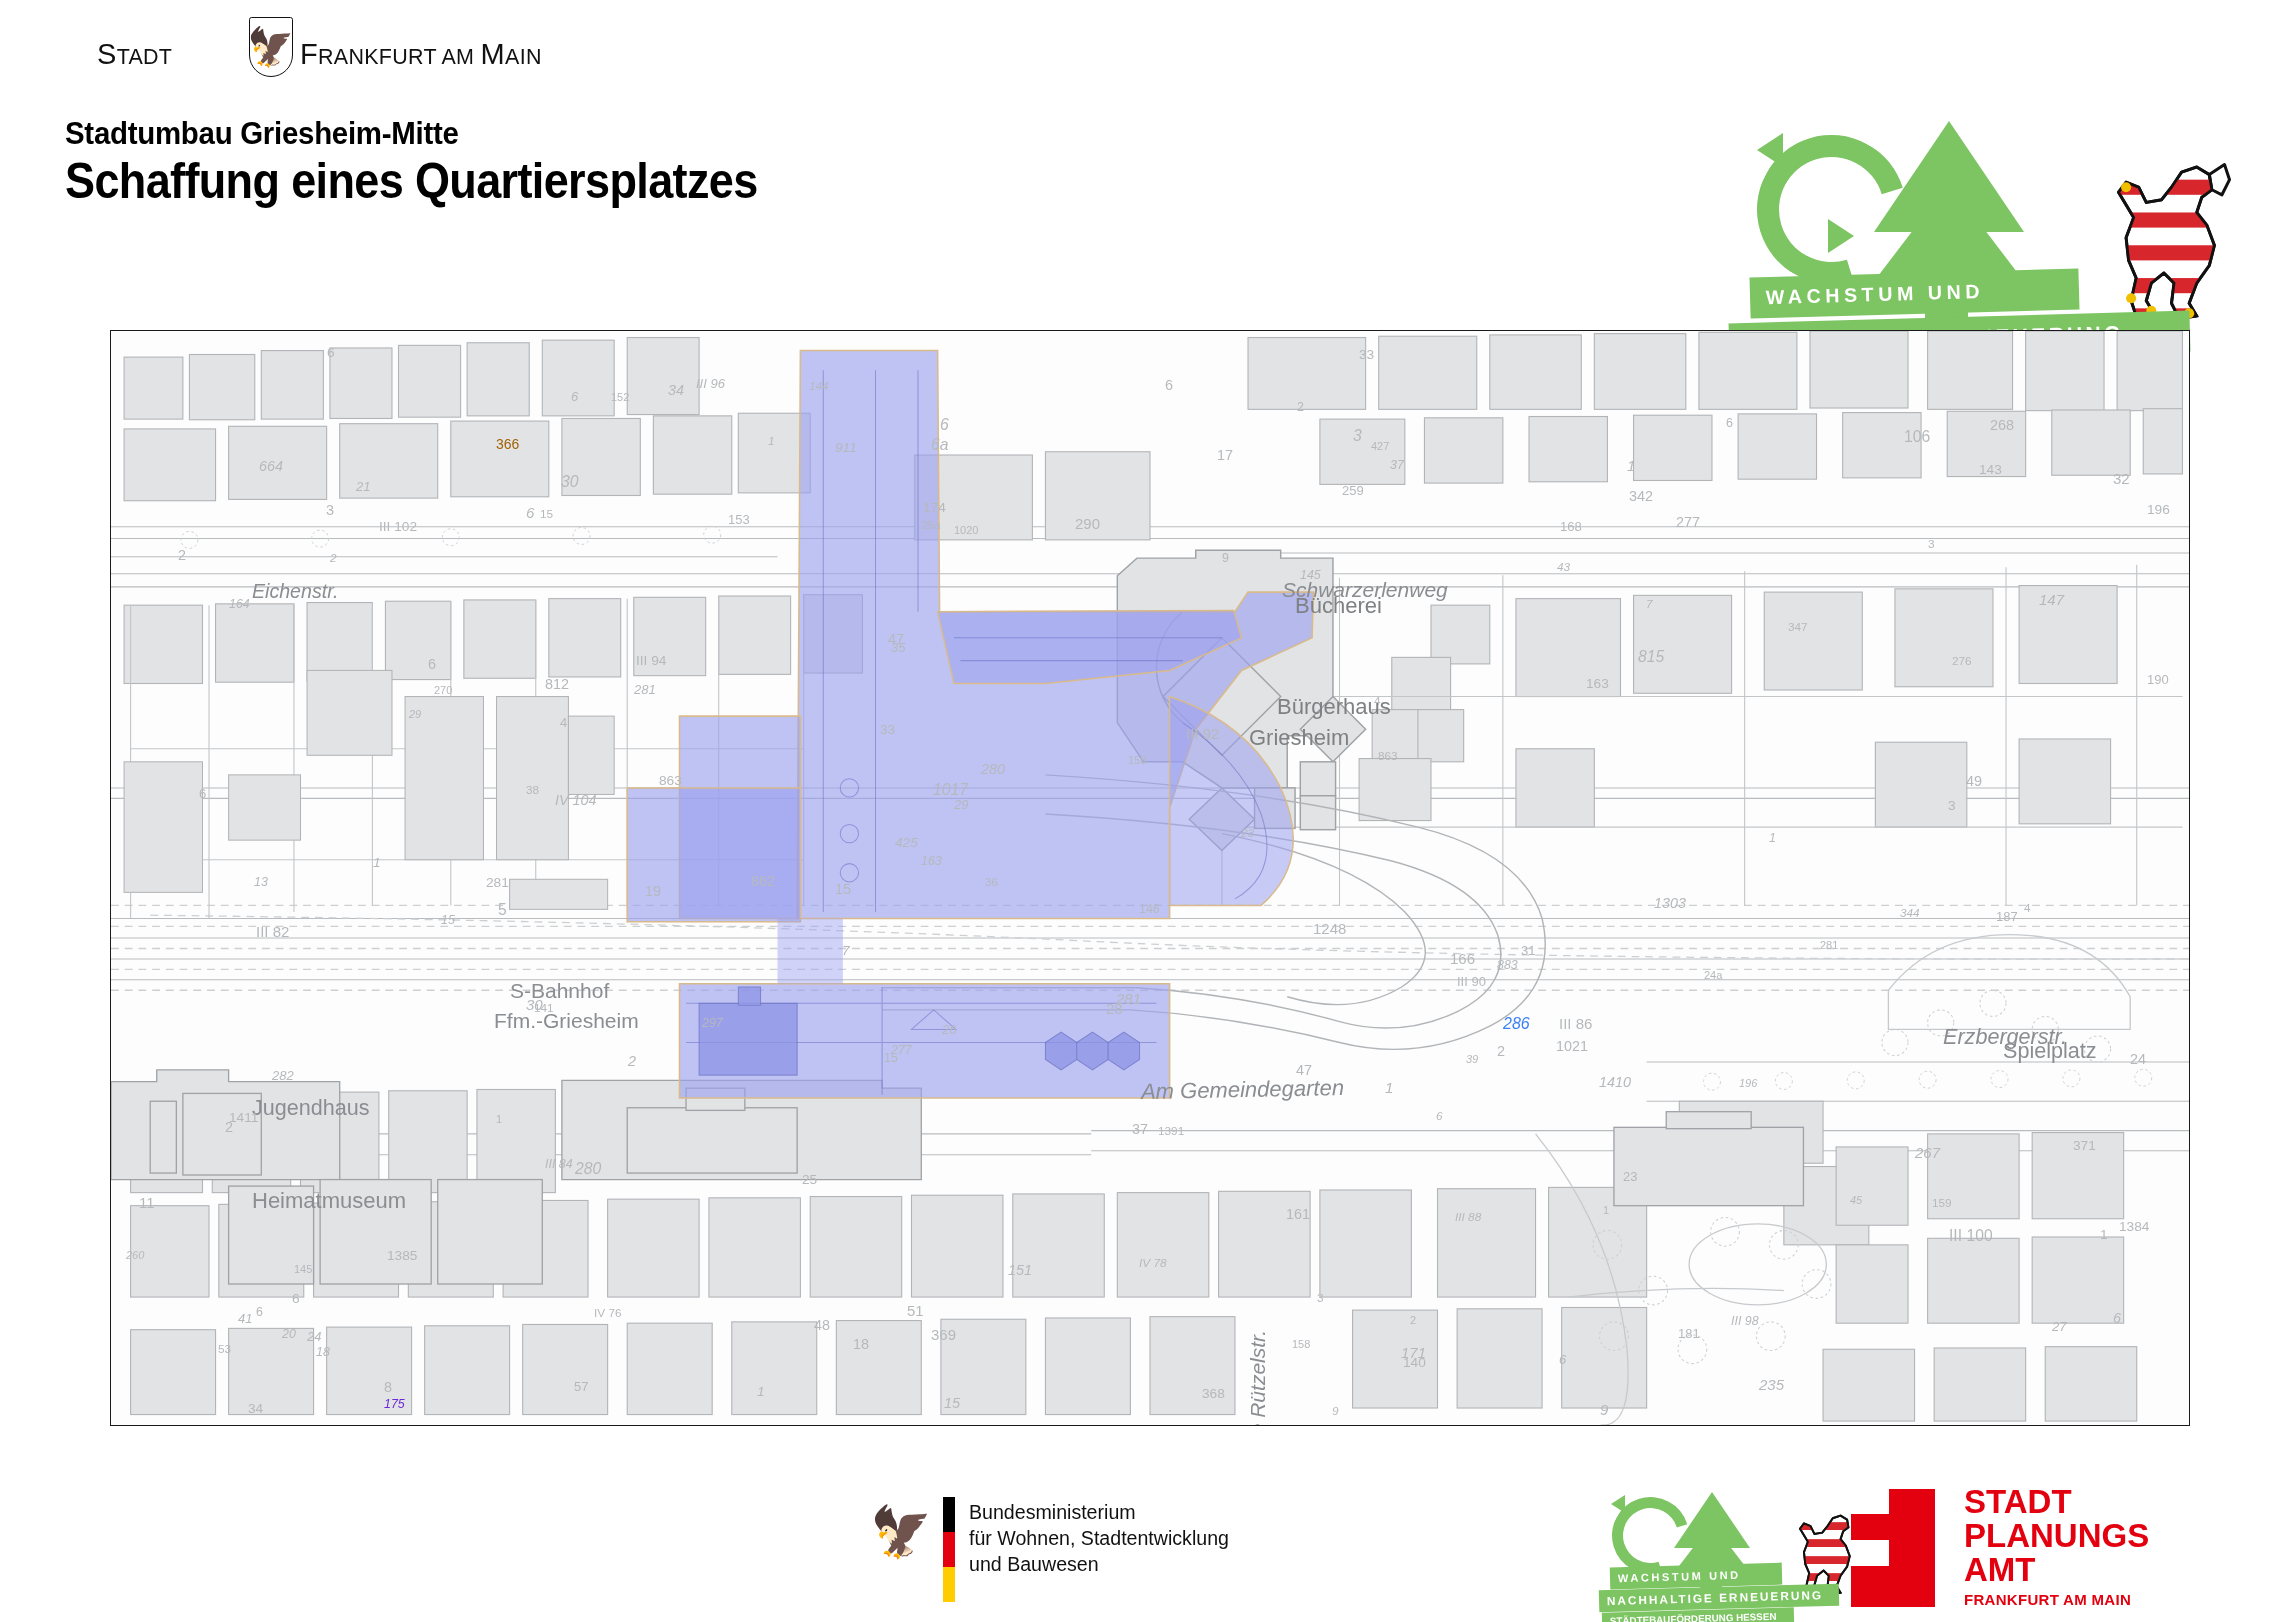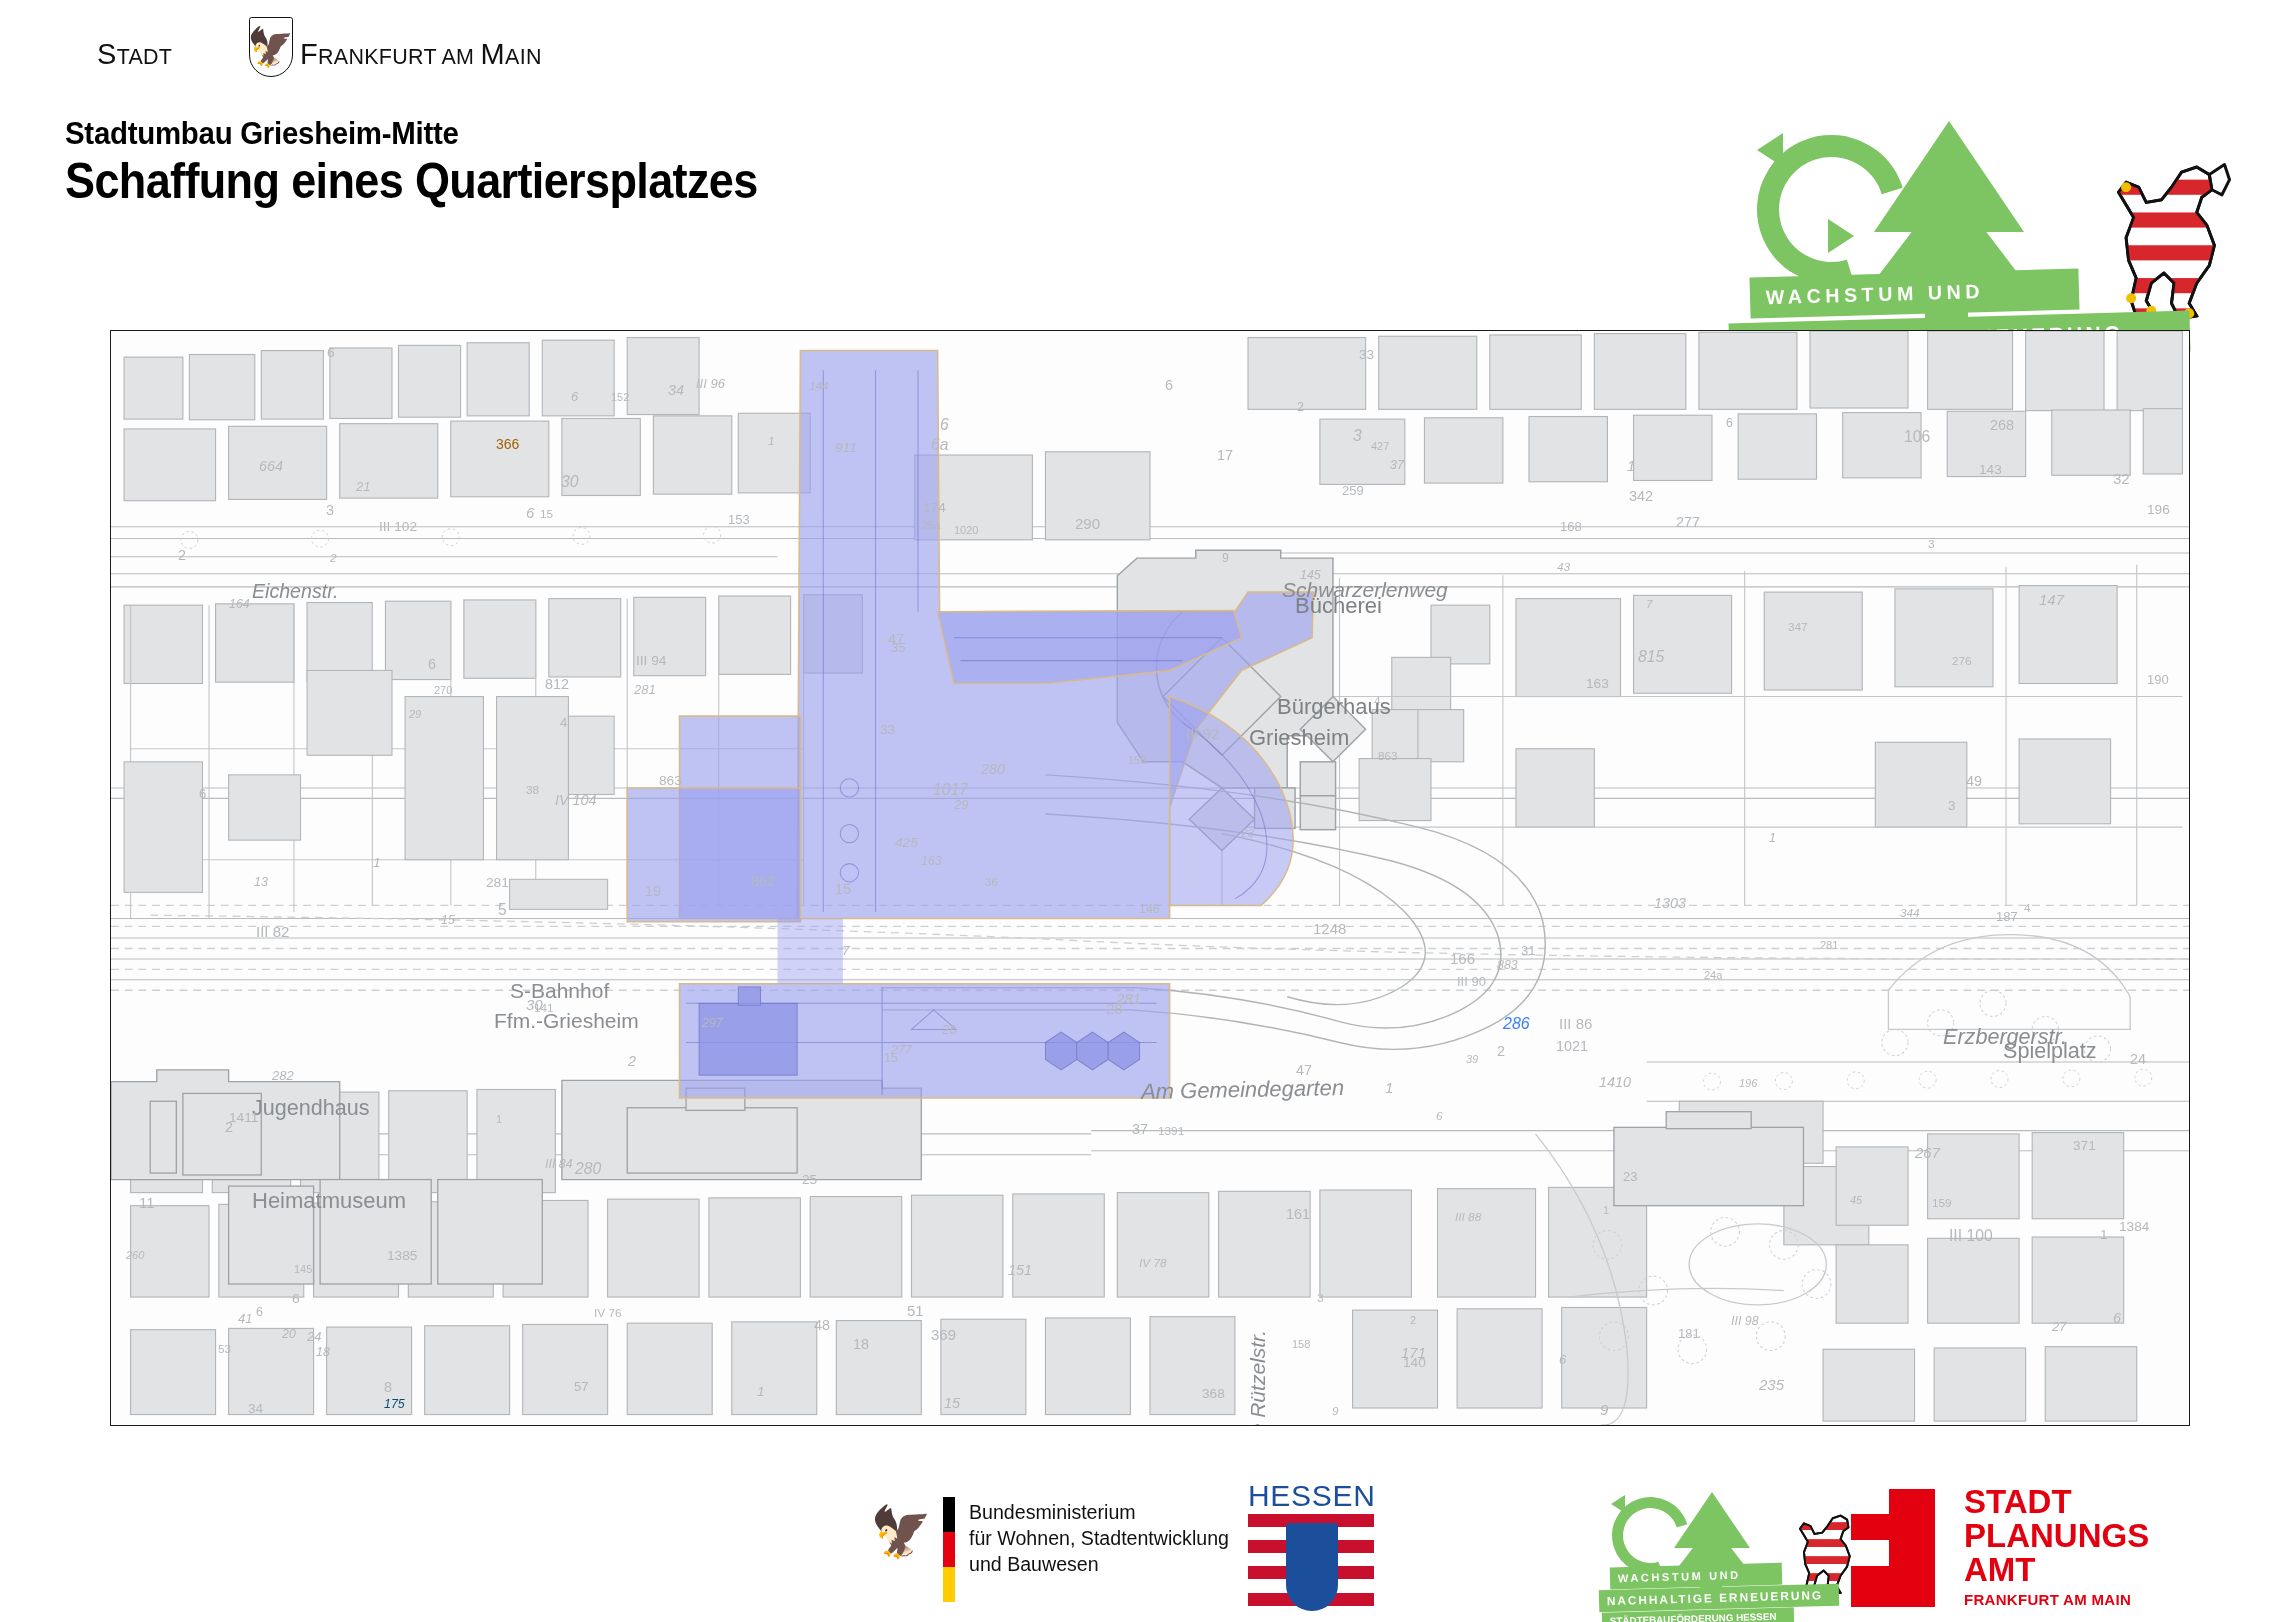--- a/index.html
+++ b/index.html
@@ -575,21 +575,21 @@
     <div class="mplace" style="left: 1817px; top: 206px; font-size: 11.8px; color: rgb(182, 185, 188); font-style: normal;">3</div>
     <div class="mplace" style="left: 423px; top: 670px; font-size: 11.8px; color: rgb(182, 185, 188); font-style: normal;">141</div>
     <div class="mplace" style="left: 1868px; top: 131px; font-size: 13.7px; color: rgb(182, 185, 188); font-style: normal;">143</div>
     <div class="mplace" style="left: 1543px; top: 564px; font-size: 14.4px; color: rgb(182, 185, 188); font-style: italic;">1303</div>
     <div class="mplace" style="left: 698px; top: 48px; font-size: 11.8px; color: rgb(182, 185, 188); font-style: italic;">144</div>
     <div class="mplace" style="left: 1028px; top: 571px; font-size: 12.4px; color: rgb(182, 185, 188); font-style: normal;">146</div>
     <div class="mplace" style="left: 1206px; top: 960px; font-size: 11.8px; color: rgb(182, 185, 188); font-style: normal;">3</div>
     <div class="mplace" style="left: 1292px; top: 1024px; font-size: 13.7px; color: rgb(182, 185, 188); font-style: normal;">140</div>
     <div class="mplace" style="left: 1189px; top: 237px; font-size: 12.4px; color: rgb(182, 185, 188); font-style: italic;">145</div>
     <div class="mplace" style="left: 2008px; top: 888px; font-size: 13.7px; color: rgb(182, 185, 188); font-style: normal;">1384</div>
-    <div class="mplace" style="left: 273px; top: 1066px; font-size: 12.4px; color: #0c4a6e; font-style: italic;">175</div>
+    <div class="mplace" style="left: 273px; top: 1066px; font-size: 12.4px; color: #6d28d9; font-style: italic;">175</div>
     <div class="mplace" style="left: 276px; top: 917px; font-size: 13.7px; color: rgb(182, 185, 188); font-style: normal;">1385</div>
     <div class="mplace" style="left: 812px; top: 169px; font-size: 13.7px; color: rgb(182, 185, 188); font-style: normal;">174</div>
     <div class="mplace" style="left: 2036px; top: 341px; font-size: 13px; color: rgb(182, 185, 188); font-style: normal;">190</div>
     <div class="mplace" style="left: 1516px; top: 126px; font-size: 15px; color: rgb(182, 185, 188); font-style: italic;">1</div>
     <div class="mplace" style="left: 118px; top: 779px; font-size: 13.7px; color: rgb(182, 185, 188); font-style: normal;">1411</div>
     <div class="mplace" style="left: 1475px; top: 345px; font-size: 13.7px; color: rgb(182, 185, 188); font-style: normal;">163</div>
     <div class="mplace" style="left: 1488px; top: 743px; font-size: 14.4px; color: rgb(182, 185, 188); font-style: italic;">1410</div>
     <div class="mplace" style="left: 810px; top: 523px; font-size: 12.4px; color: rgb(182, 185, 188); font-style: italic;">163</div>
     <div class="mplace" style="left: 1202px; top: 589px; font-size: 15px; color: rgb(182, 185, 188); font-style: normal;">1248</div>
     <div class="mplace" style="left: 1181px; top: 1007px; font-size: 11px; color: rgb(182, 185, 188); font-style: normal;">158</div>
@@ -761,30 +761,20 @@
         <i class="f2"></i>
         <i class="f3"></i>
     </span>
     <span class="txt">
       <span>Bundesministerium</span><br>
       <span>für Wohnen, Stadtentwicklung</span><br>
       <span>und Bauwesen</span>
     </span>
   </div>
 
-  <div id="hessen-flag">
-    <span class="word">HESSEN</span>
-    <span class="stripes">
-      <i style="top:0"></i>
-        <i style="top:26px"></i>
-        <i style="top:52px"></i>
-        <i style="top:79px"></i>
-      <span class="shield"></span>
-    </span>
-  </div>
 
 
   <div id="hessen-logo-bot" class="wl">
     <span class="recycle"></span>
     <span class="rtip1"></span>
     <span class="tree"></span>
     <span class="tree2"></span>
     <span class="stem"></span>
     <span class="lion">
       <svg viewBox="0 0 100 130">

